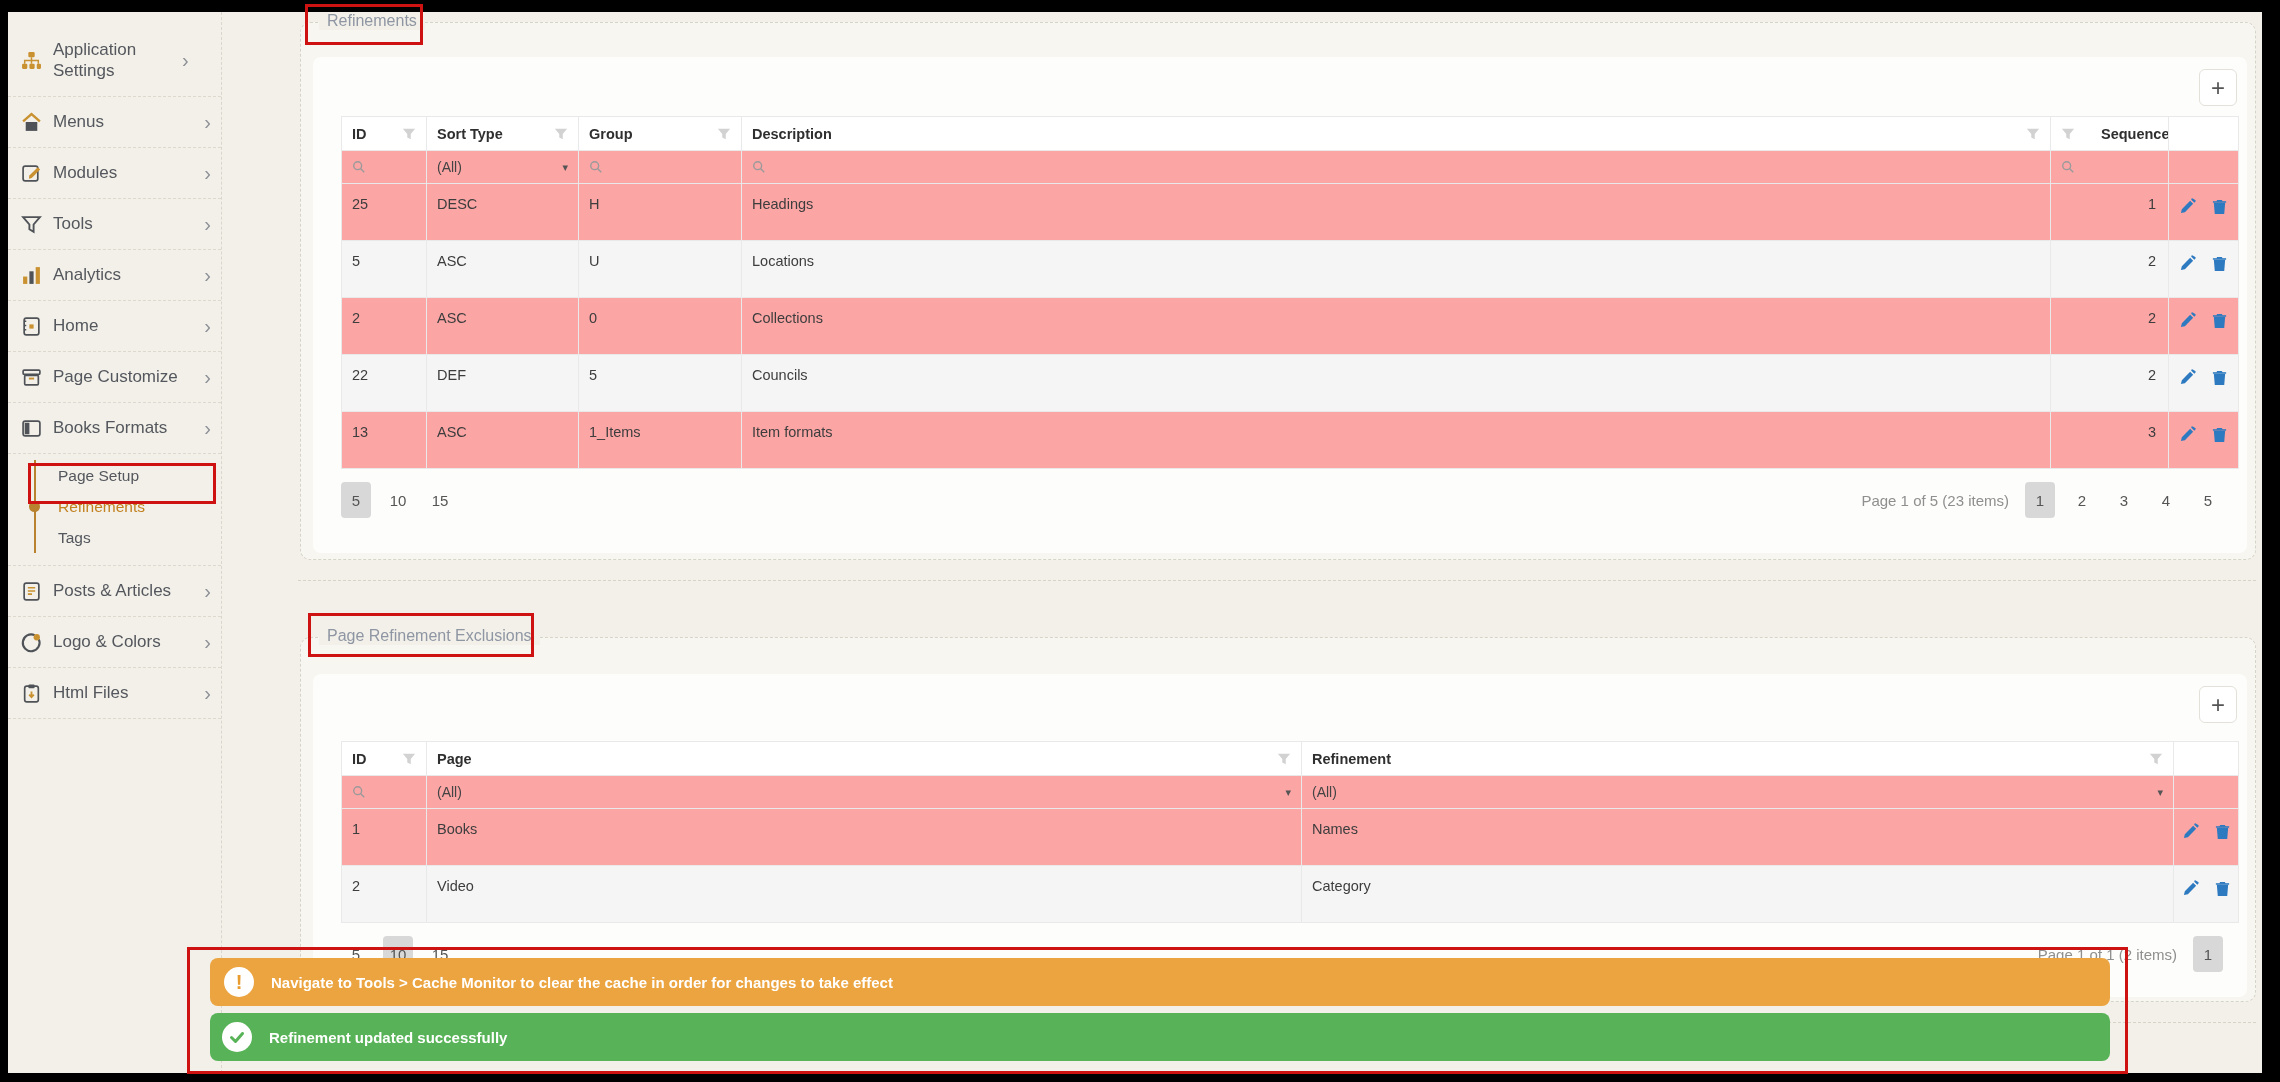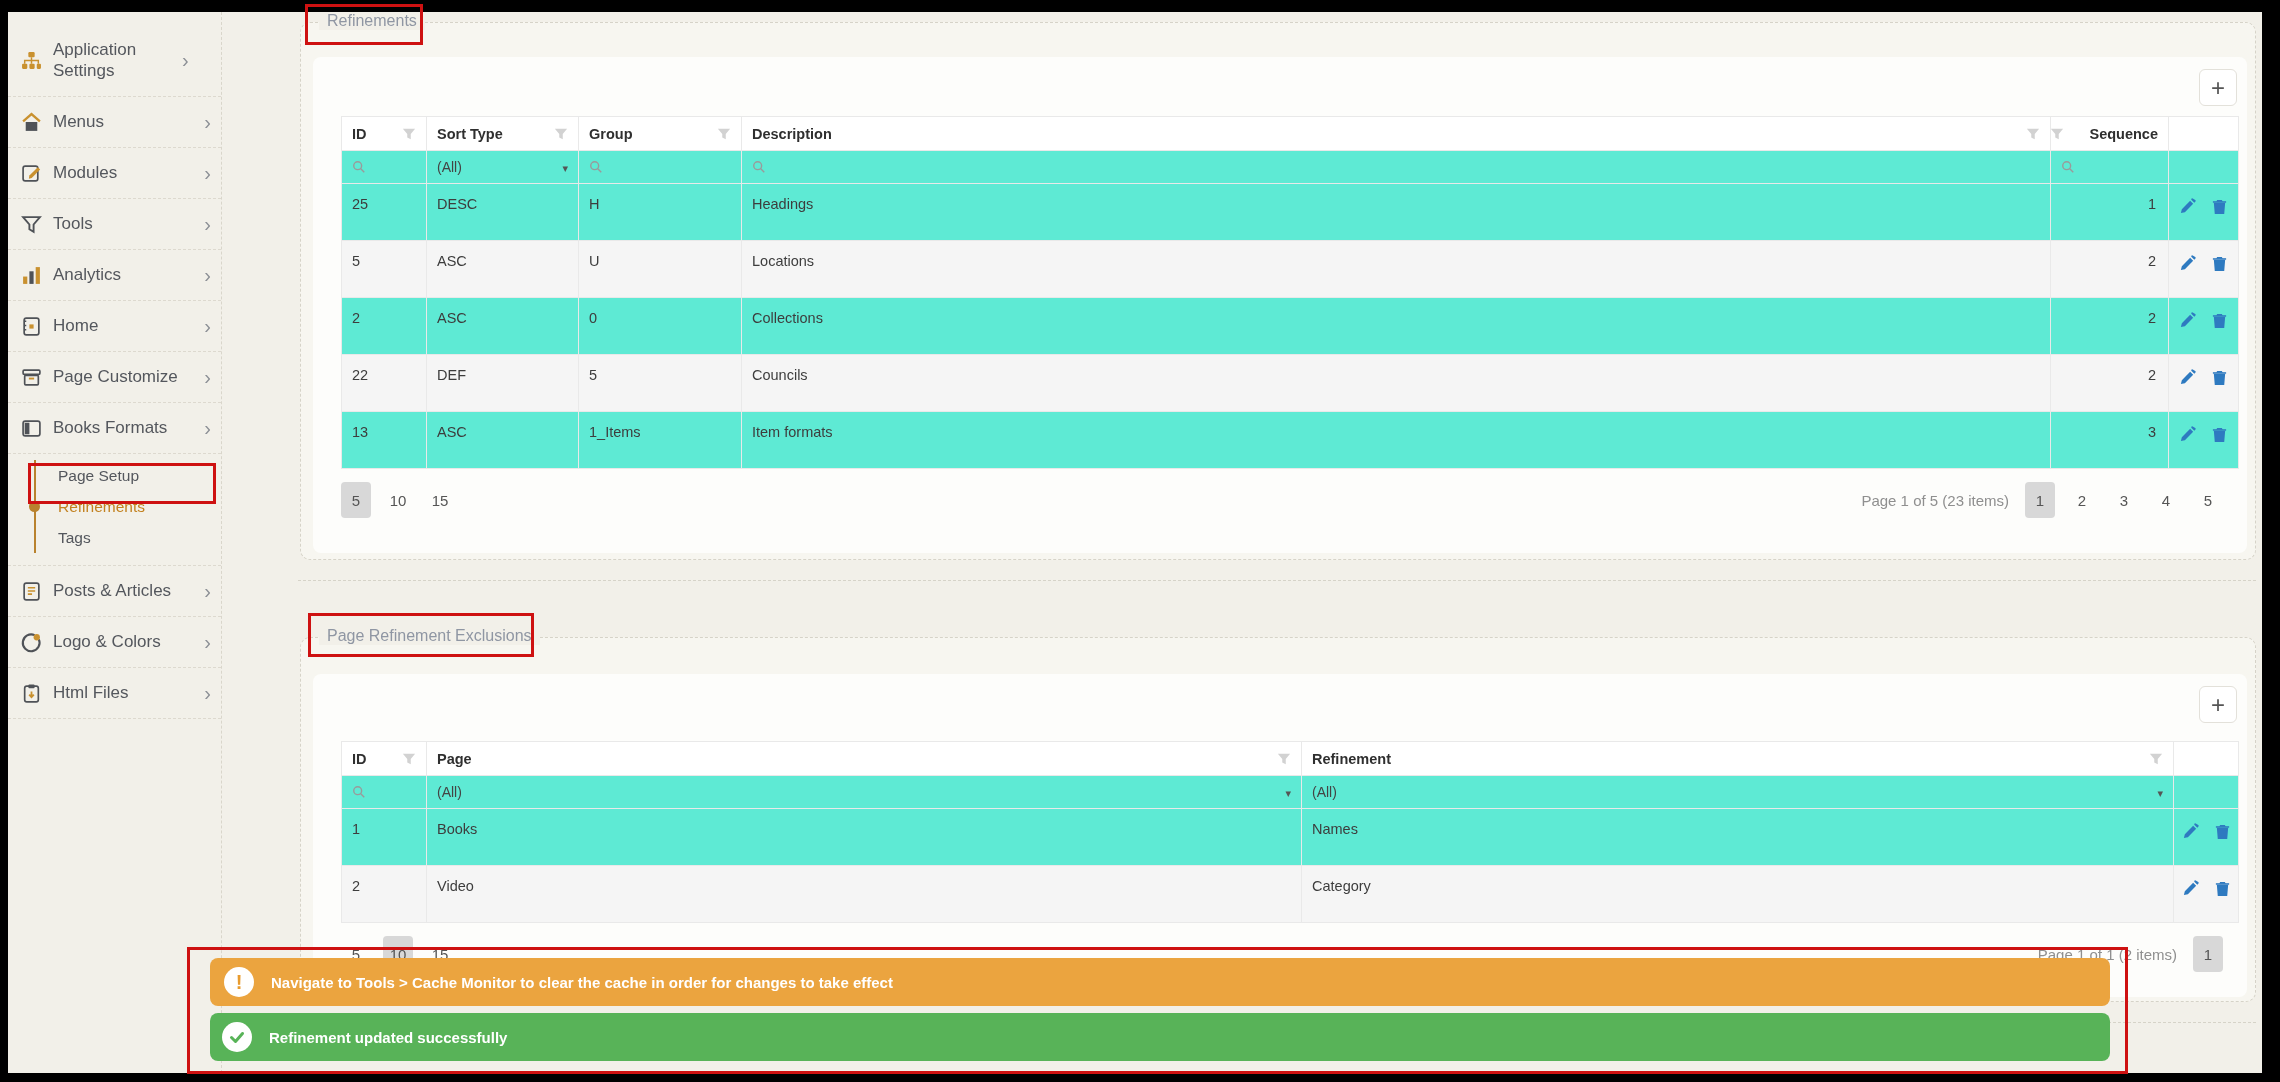--- a/index.html
+++ b/index.html
@@ -47,30 +47,30 @@
     background: #fdfdfb; border-radius: 8px; padding: 10px 8px 0 28px; }
   #section-exclusions .card { top: 36px; bottom: 4px; }
   .toolbar { display: flex; justify-content: flex-end; padding: 2px 2px 10px 0; }
   #section-exclusions .toolbar { padding-bottom: 18px; }
   .add-btn { width: 38px; height: 37px; background: #fff; border: 1px solid #e3e1da;
     border-radius: 6px; font-size: 24px; line-height: 1; color: #555; cursor: pointer;
     font-family: "Liberation Sans", sans-serif; }
   .hr-dashed { position: absolute; left: -2px; right: 0; border-top: 1px dashed #d6d3c8; }
   
   table.grid { width: 100%; border-collapse: collapse; table-layout: fixed;
-    background: #5eead4; font-size: 14.5px; color: #3d3d3d; }
+    background: #fca5a5; font-size: 14.5px; color: #3d3d3d; }
   .grid th, .grid td { border: 1px solid #e9e9e9; overflow: hidden; white-space: nowrap; }
   .grid thead th { height: 34px; font-weight: 600; text-align: left; padding: 0 10px;
     color: #2f2f2f; background: #fff; font-size: 14.5px; }
   .hcell { display: flex; align-items: center; }
   .hcell .t { flex: 1; }
-  .hcell.right { justify-content: flex-end; gap: 26px; }
+  .hcell.right { gap: 26px; }
   .funnel { width: 14px; height: 14px; flex: 0 0 14px; cursor: pointer; }
   .filter-row td { height: 33px; padding: 0 10px; color: #555; }
-  .fcell { display: flex; align-items: flex-end; gap: 8px; }
+  .fcell { display: flex; align-items: center; gap: 8px; }
   .fcell .t { flex: 1; font-size: 14px; color: #444; }
   .caret { font-size: 11px; color: #555; }
   .mag { width: 14px; height: 14px; flex: 0 0 14px; }
   .data-row td { height: 57px; vertical-align: top; padding: 12px 10px; }
   .data-row.alt td { background: #f5f5f5; }
   td.num { text-align: right; padding-right: 12px; }
   td.actions-cell { padding: 14px 4px 0 4px; }
   .act-wrap { display: flex; justify-content: center; gap: 15px; }
   .act-icon { width: 17px; height: 17px; cursor: pointer; }
   

